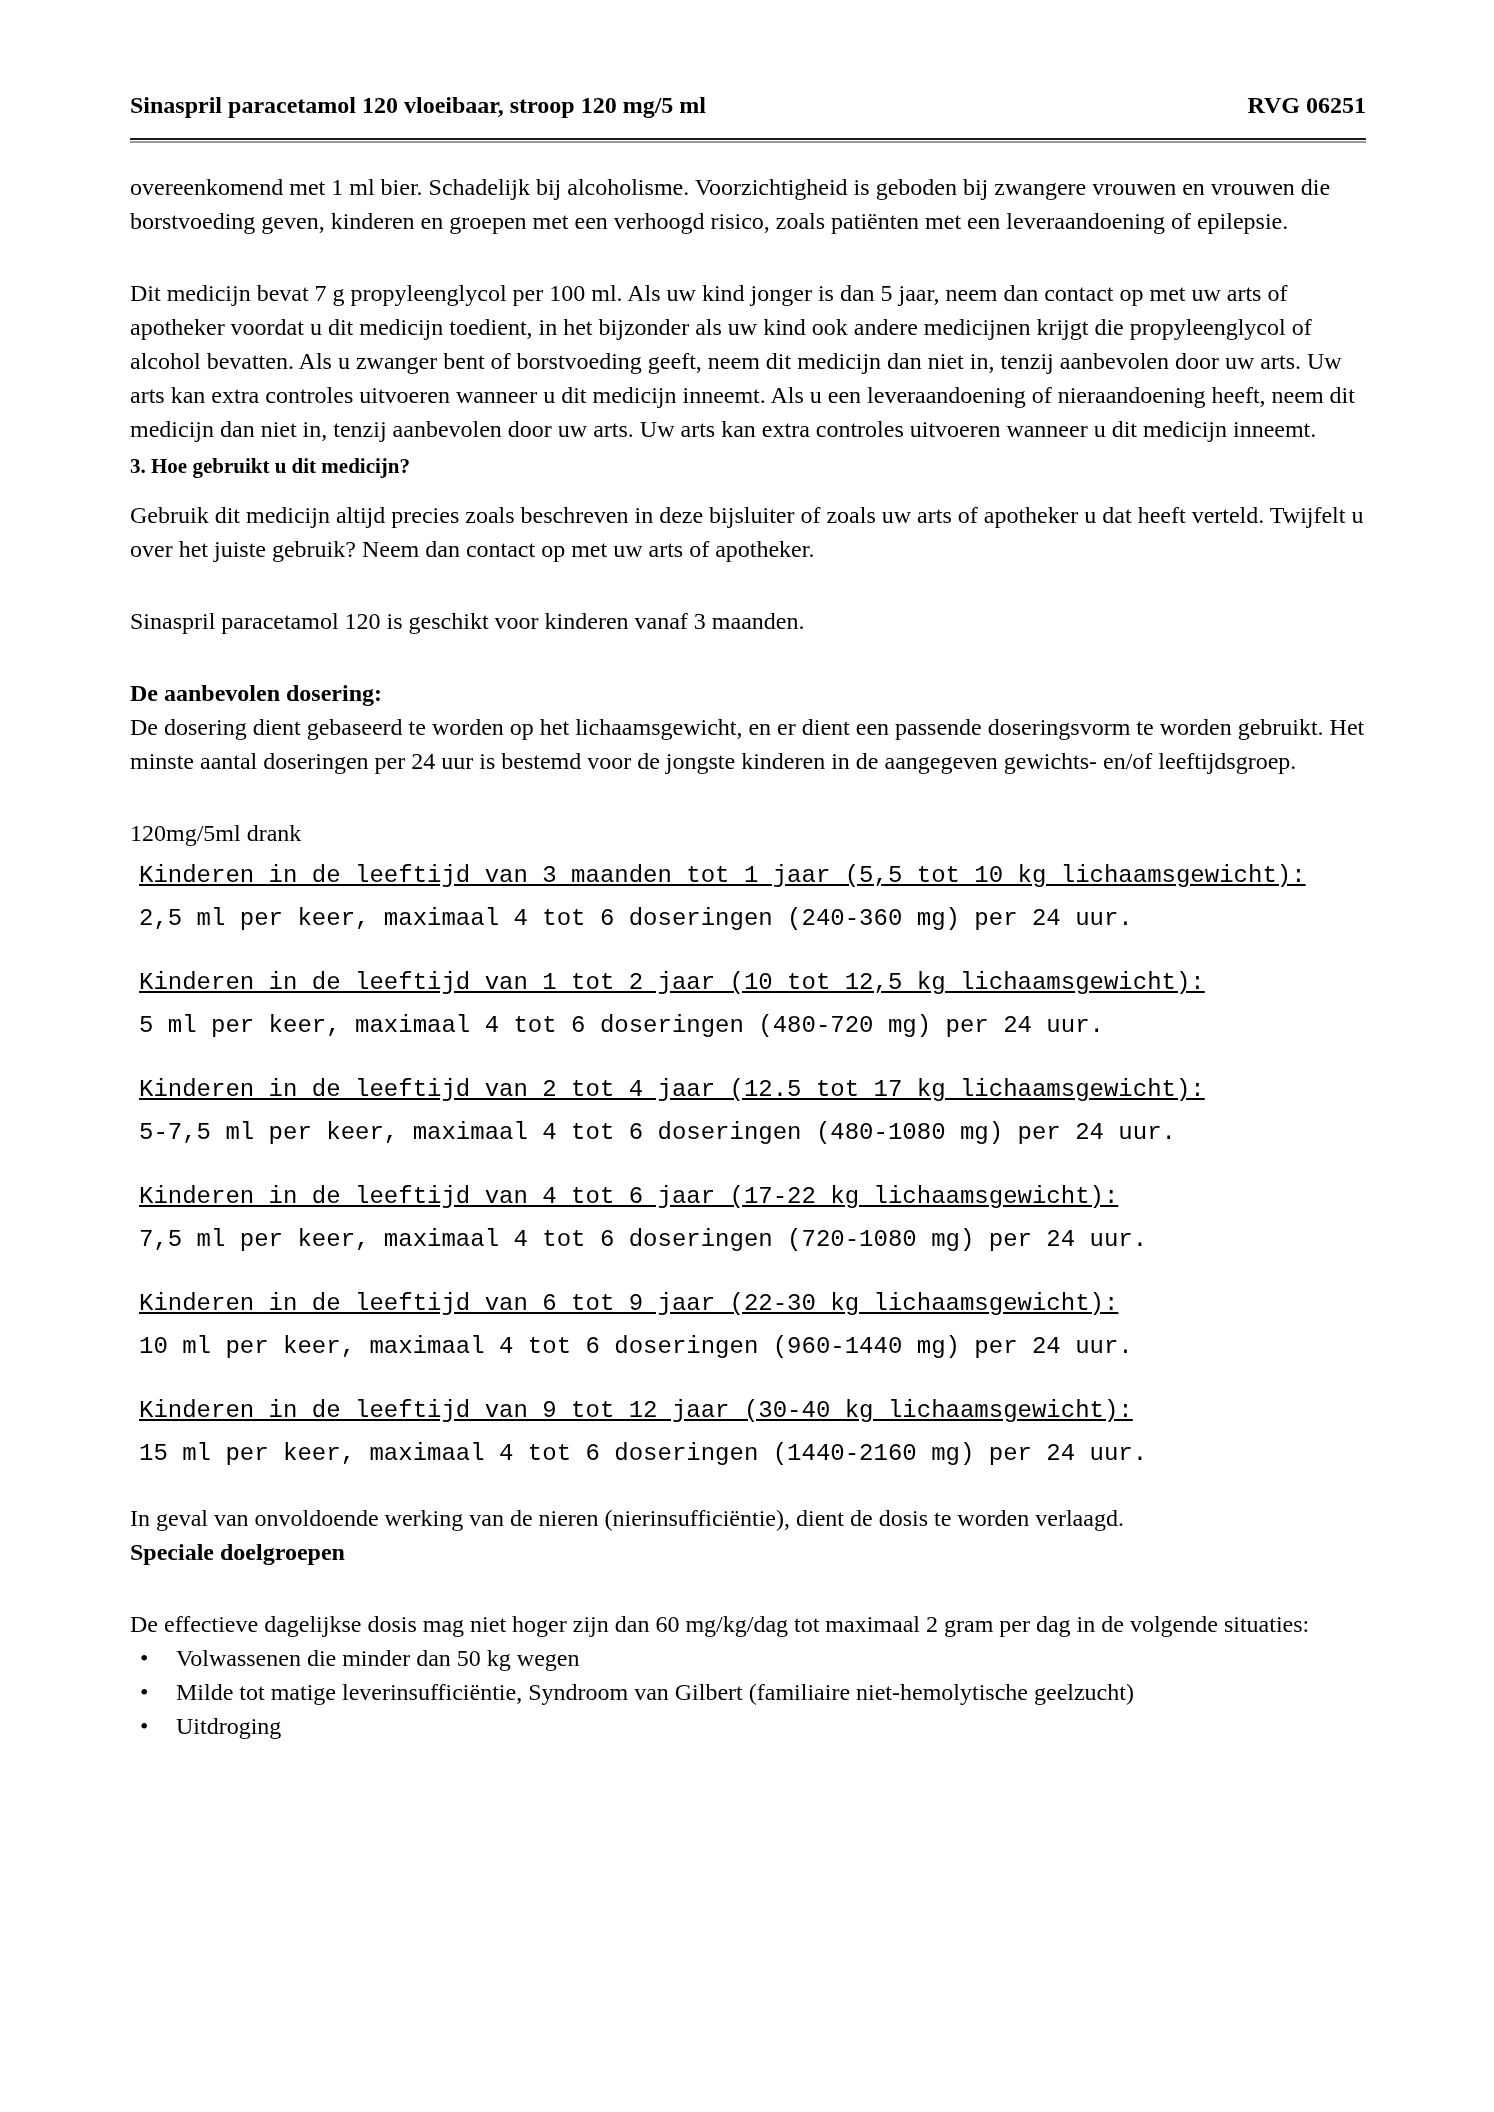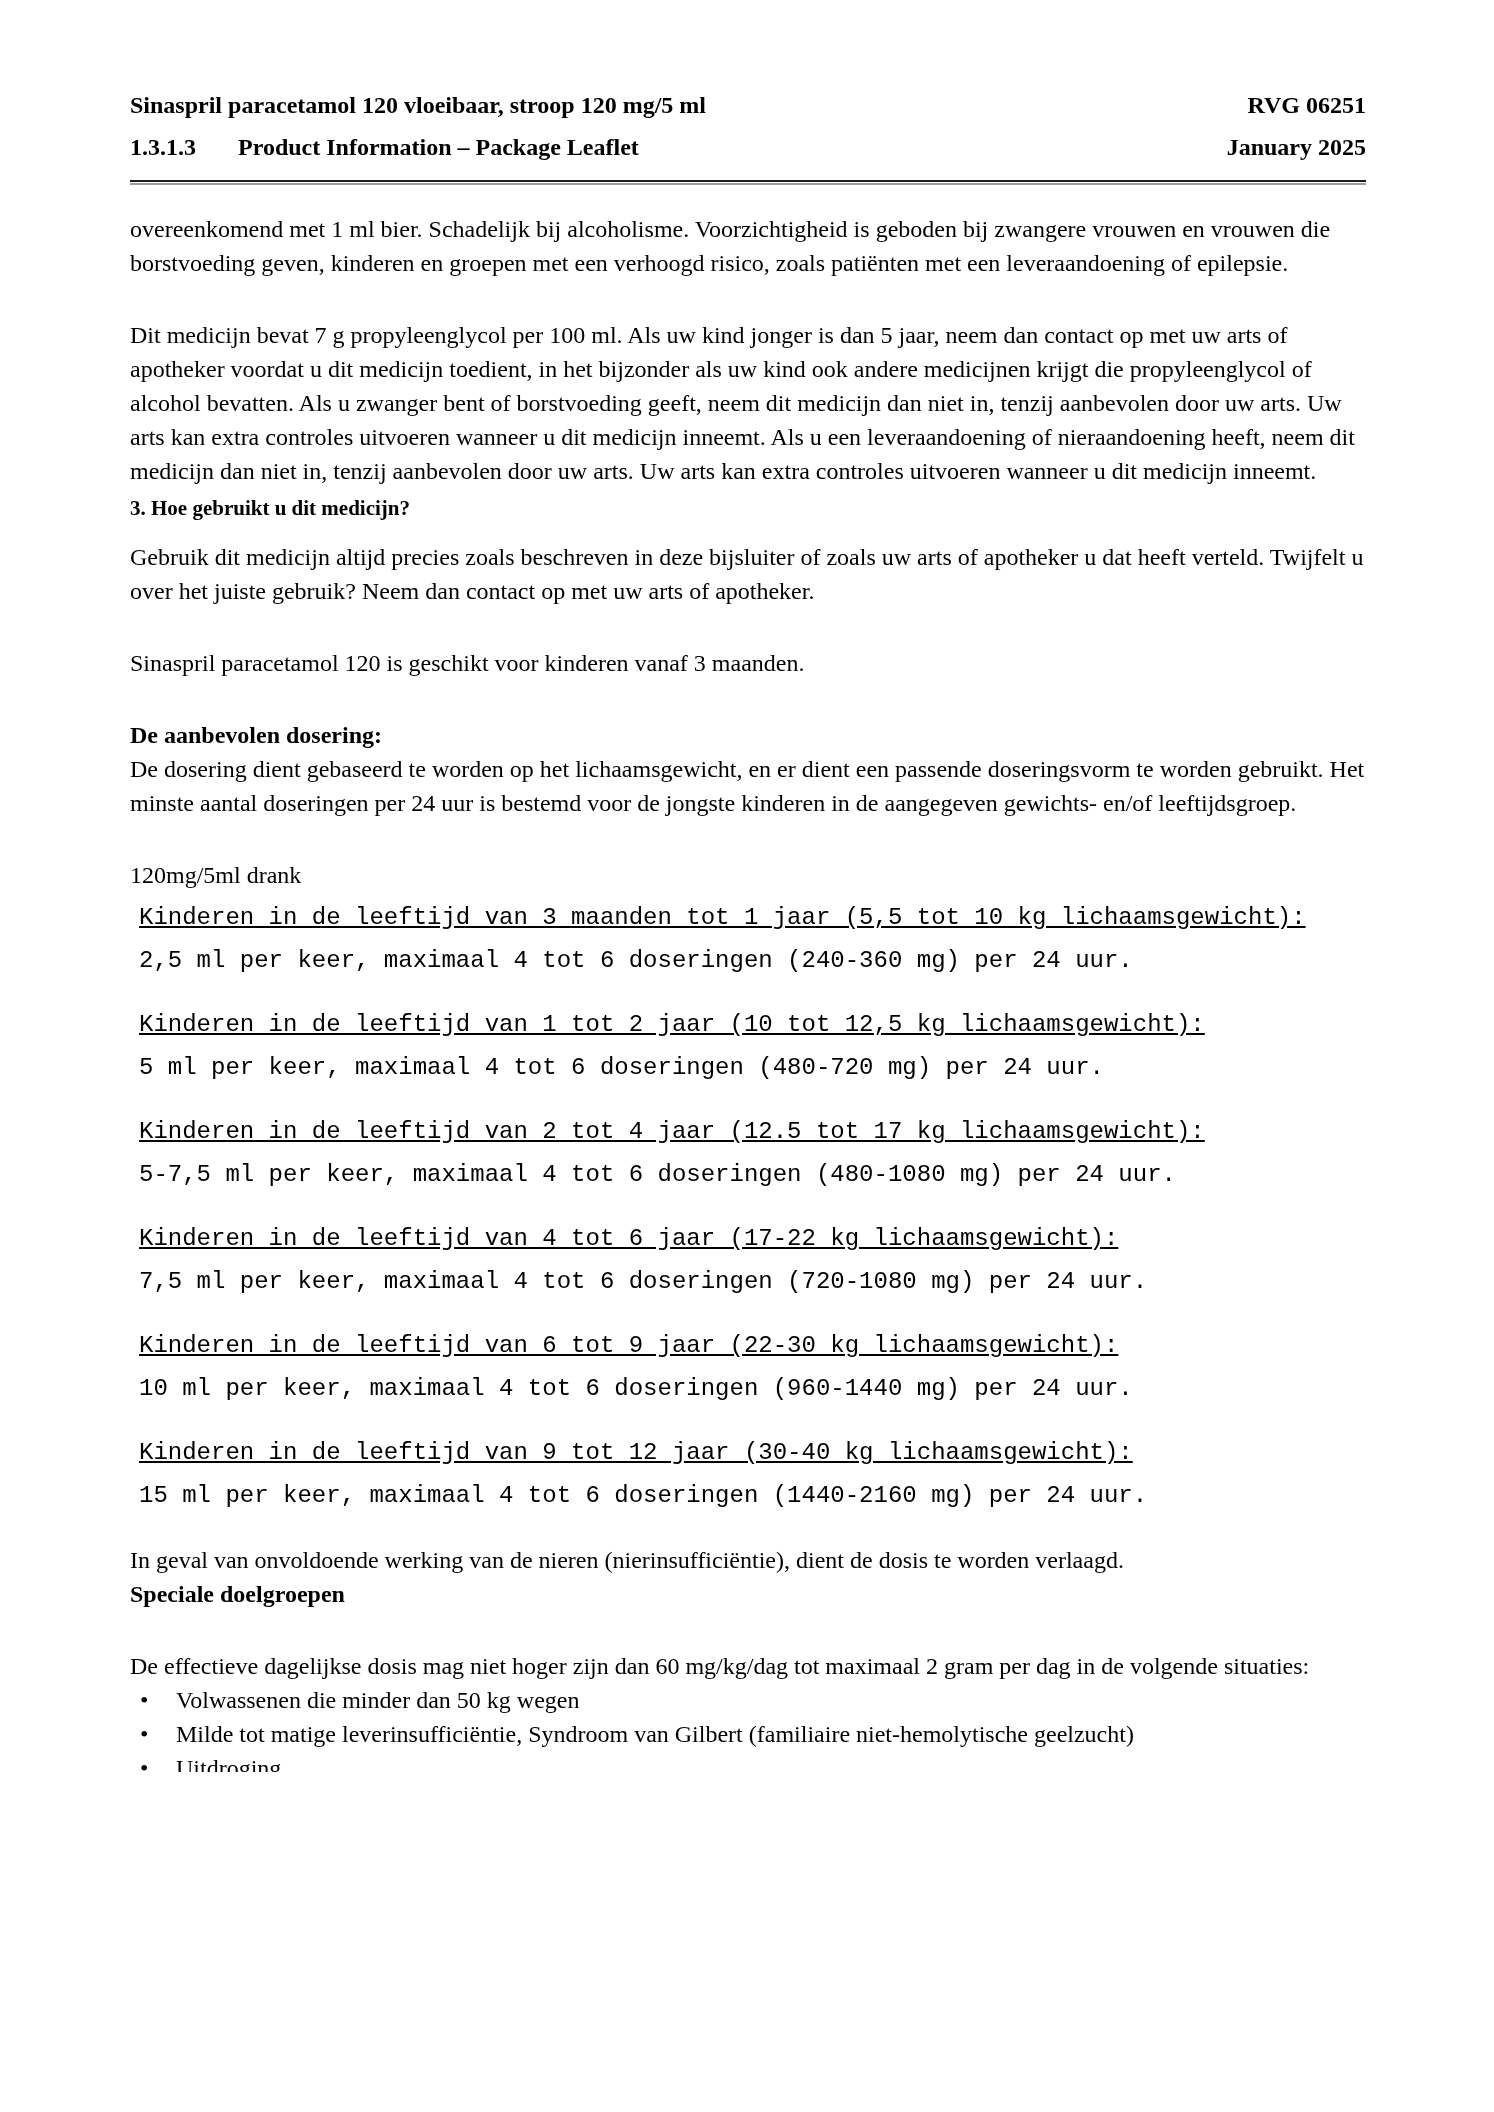--- a/index.html
+++ b/index.html
@@ -75,27 +75,20 @@
 </style>
 </head>
 <body>
 
 <div class="page">
 
   <div class="hdr-row">
     <span>Sinaspril paracetamol 120 vloeibaar, stroop 120 mg/5 ml</span>
     <span>RVG 06251</span>
   </div>
-  <div class="hdr-row second">
-    <span class="hdr-left">
-      <span class="hdr-code">1.3.1.3</span>
-      <span>Product Information – Package Leaflet</span>
-    </span>
-    <span>January 2025</span>
-  </div>
   <div class="rule"></div>
 
   <p class="para" style="margin-top:30px">overeenkomend met 1 ml bier. Schadelijk bij alcoholisme. Voorzichtigheid is geboden bij zwangere vrouwen en vrouwen die borstvoeding geven, kinderen en groepen met een verhoogd risico, zoals patiënten met een leveraandoening of epilepsie.</p>
 
   <p class="para mt-1">Dit medicijn bevat 7 g propyleenglycol per 100 ml. Als uw kind jonger is dan 5 jaar, neem dan contact op met uw arts of apotheker voordat u dit medicijn toedient, in het bijzonder als uw kind ook andere medicijnen krijgt die propyleenglycol of alcohol bevatten. Als u zwanger bent of borstvoeding geeft, neem dit medicijn dan niet in, tenzij aanbevolen door uw arts. Uw arts kan extra controles uitvoeren wanneer u dit medicijn inneemt. Als u een leveraandoening of nieraandoening heeft, neem dit medicijn dan niet in, tenzij aanbevolen door uw arts. Uw arts kan extra controles uitvoeren wanneer u dit medicijn inneemt.</p>
 
   <h2 class="section mt-h3">3. Hoe gebruikt u dit medicijn?</h2>
 
   <p class="para after-h3">Gebruik dit medicijn altijd precies zoals beschreven in deze bijsluiter of zoals uw arts of apotheker u dat heeft verteld. Twijfelt u over het juiste gebruik? Neem dan contact op met uw arts of apotheker.</p>
 

